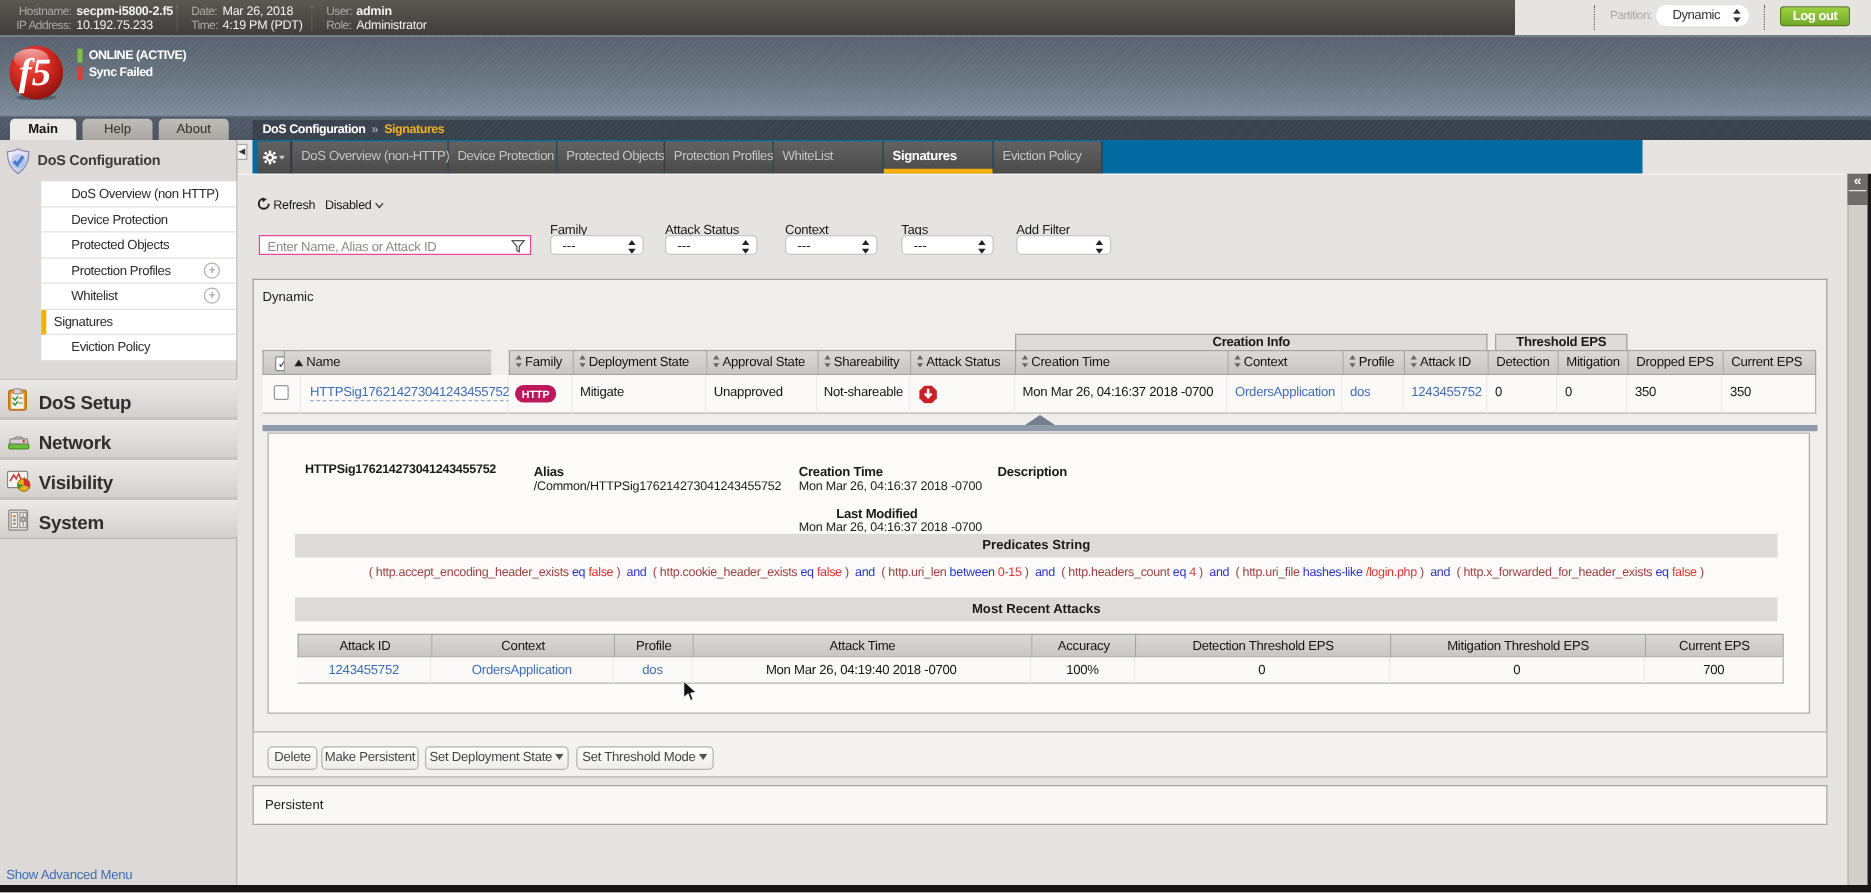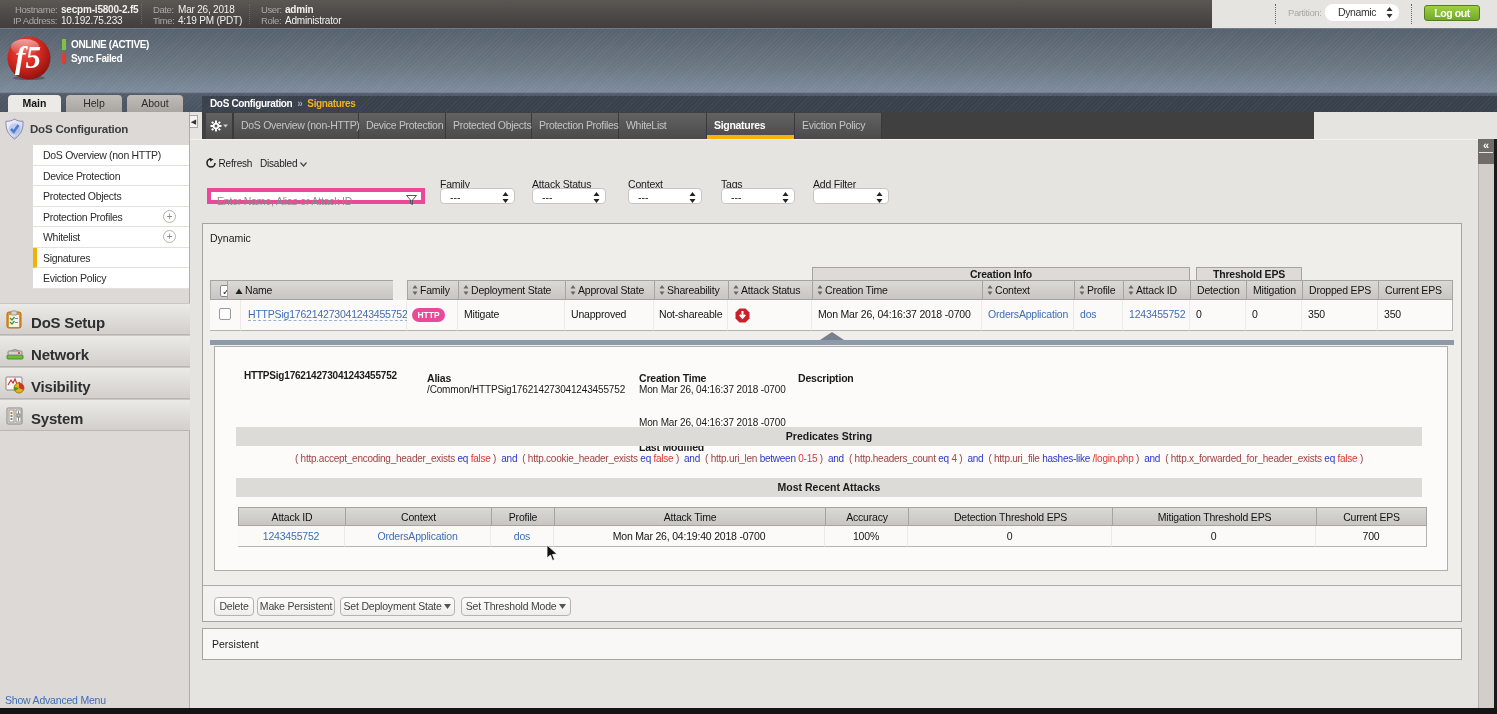--- a/index.html
+++ b/index.html
@@ -25,43 +25,43 @@
 
 .ltab { position:absolute; top:95px; height:17px; border-radius:4px 4px 0 0; font-size:10.5px; text-align:center; line-height:17px; }
 #ltab-main { left:8px; width:53px; background:#eceae7; color:#111; font-weight:bold; }
 #ltab-help { left:66px; width:56px; background:linear-gradient(#c0bdb9,#a9a6a2); color:#2e2c2a; }
 #ltab-about { left:127px; width:56px; background:linear-gradient(#c0bdb9,#a9a6a2); color:#2e2c2a; }
 
 
 #sidebar { left:0; top:112px; width:190px; height:596px; background:#dcd9d6; border-right:1px solid #b1aeab; }
 #sb-title { position:absolute; left:30px; top:123px; font-size:11.5px; font-weight:bold; color:#3c3c3c; letter-spacing:-0.2px; }
 #menu { position:absolute; left:33px; top:145px; width:156px; background:#fff; }
-.mi { height:20.5px; line-height:20.5px; font-size:10.5px; letter-spacing:-0.3px; color:#2b2b2b; padding-left:10px; border-bottom:1px solid #e3e1de; position:relative; }
+.mi { height:20.5px; line-height:20.5px; font-size:10.5px; letter-spacing:-0.3px; color:#2b2b2b; padding-left:24px; border-bottom:1px solid #e3e1de; position:relative; }
 .mi .plus { position:absolute; right:13px; top:3px; width:13px; height:13px; border:1px solid #b5b2af; border-radius:50%; color:#8a8784; font-size:10px; line-height:11px; text-align:center; }
 .mi.sel { border-left:4px solid #f0b400; padding-left:6px; }
 .sect { position:absolute; left:0; width:190px; height:32px; background:linear-gradient(#eceae7,#d2cfcc); border-top:1px solid #c9c6c3; border-bottom:1px solid #b9b6b3; }
 .sect .t { position:absolute; left:31px; top:10px; font-size:15px; font-weight:bold; color:#2f2f2f; letter-spacing:-0.2px; }
 .sect svg { position:absolute; left:5px; top:6px; }
 #collapse { left:189px; top:115px; width:9px; height:13px; background:#f5f3f1; border:1px solid #a9a6a3; font-size:7px; line-height:11px; color:#333; text-align:center; }
 
 
 #crumb { left:202px; top:96px; width:1295px; height:16px; background:repeating-linear-gradient(135deg, rgba(255,255,255,0.035) 0 1px, rgba(255,255,255,0) 1px 3px),#39414c; color:#fff; font-size:10px; line-height:16px; letter-spacing:-0.35px; }
-#tabstrip { left:202px; top:112px; width:1112px; height:27px; background:#404040; }
+#tabstrip { left:202px; top:112px; width:1112px; height:27px; background:#0369a1; }
 .tab { position:absolute; top:1px; height:26px; background:linear-gradient(#626262,#4a4a4a); color:#c4c4c4; font-size:10.5px; letter-spacing:-0.3px; text-align:left; padding-left:7px; line-height:24px; border-right:1px solid #3a3a3a; white-space:nowrap; }
 .tab.active { color:#fff; font-weight:bold; }
 .tab.active .ul { position:absolute; left:0; bottom:0; width:100%; height:4px; background:#f7b10a; }
 
 
 #content-bg { left:190px; top:139px; width:1307px; height:569px; background:#e6e4e1; border-top:1px solid #f2f1ef; }
 #refresh-row { left:206px; top:158px; font-size:10px; color:#1a1a1a; letter-spacing:-0.2px; }
 .filt-label { position:absolute; font-size:10.5px; color:#1a1a1a; letter-spacing:-0.2px; }
 .selbox { position:absolute; height:16px; background:#fff; border:1px solid #c8c5c2; border-radius:4px; font-size:10.5px; color:#222; }
 .selbox .txt { position:absolute; left:9px; top:2px; }
 .selarr { position:absolute; right:5px; top:3px; }
-#search { left:207px; top:188px; width:218px; height:16px; background:#fff; border:4px solid #ec4899; }
+#search { left:207px; top:188px; width:218px; height:16px; background:#fff; border:1px solid #ec4899; }
 #search .ph { position:absolute; left:6px; top:2.5px; font-size:10.5px; color:#8d8a87; letter-spacing:-0.2px; }
 
 
 #dynpanel { left:202px; top:223px; width:1260px; height:399px; background:#f0eeeb; border:1px solid #a6a3a0; }
 #dynlabel { left:210px; top:232px; font-size:10.5px; color:#1a1a1a; }
 
 
 .grp { position:absolute; height:14px; background:#dddad7; border:1px solid #a6a3a0; border-bottom:none; font-size:10.5px; font-weight:bold; color:#1a1a1a; text-align:center; line-height:13px; letter-spacing:-0.2px; }
 #mtable { left:210px; top:280px; width:1243px; height:51px; font-size:10.5px; }
 .th { position:absolute; top:0; height:20px; background:linear-gradient(#dbd9d6,#c8c5c2); border:1px solid #a6a3a0; border-right:none; font-size:10.5px; color:#141414; line-height:19px; letter-spacing:-0.2px; white-space:nowrap; }
@@ -371,21 +371,21 @@
   <div class="th" style="left:980px;width:56px;padding-left:6px;">Detection</div>
   <div class="th" style="left:1036px;width:56px;padding-left:6px;">Mitigation</div>
   <div class="th" style="left:1092px;width:76px;padding-left:6px;">Dropped EPS</div>
   <div class="th last" style="left:1168px;width:75px;padding-left:6px;">Current EPS</div>
 
   <div class="td" style="left:0;width:31px;">
       <span style="position:absolute;left:9px;top:8px;width:12px;height:12px;background:#fff;border:1px solid #999;border-radius:2px;"></span>
     </div>
   <div class="td" style="left:31px;width:166px;padding-left:7px;"><a class="lnk dash">HTTPSig176214273041243455752</a></div>
   <div class="td" style="left:197px;width:51px;">
-      <span style="position:absolute;left:5px;top:8px;width:33px;height:14px;background:#ec4899;border-radius:7px;color:#fff;font-size:8.5px;font-weight:bold;text-align:center;line-height:14px;letter-spacing:0;">HTTP</span>
+      <span style="position:absolute;left:5px;top:8px;width:33px;height:14px;background:#be185d;border-radius:7px;color:#fff;font-size:8.5px;font-weight:bold;text-align:center;line-height:14px;letter-spacing:0;">HTTP</span>
     </div>
   <div class="td" style="left:248px;width:107px;padding-left:6px;">Mitigate</div>
   <div class="td" style="left:355px;width:89px;padding-left:6px;">Unapproved</div>
   <div class="td" style="left:444px;width:74px;padding-left:5px;">Not-shareable</div>
   <div class="td" style="left:518px;width:84px;">
     <svg style="position:absolute;left:7px;top:8px;" width="15" height="15" viewBox="0 0 15 15">
         <path d="M4.5 0.5 H10.5 L14.5 4.5 V10.5 L10.5 14.5 H4.5 L0.5 10.5 V4.5 Z" fill="#cc2028"></path>
         <path d="M7.5 3 V9 M4.8 6.8 L7.5 9.8 L10.2 6.8" stroke="#fff" stroke-width="2" fill="none"></path>
       </svg>
   </div>
@@ -401,21 +401,21 @@
 
 <div class="abs" id="dtri"></div>
 <div class="abs" id="dbar"></div>
 <div class="abs" id="dpanel"></div>
 
 <div class="abs dp-b" style="left:244px;top:370px;font-size:10px;">HTTPSig176214273041243455752</div>
 <div class="abs dp-b" style="left:427px;top:372px;">Alias</div>
 <div class="abs dp-t" style="left:427px;top:384px;">/Common/HTTPSig176214273041243455752</div>
 <div class="abs dp-b" style="left:639px;top:372px;">Creation Time</div>
 <div class="abs dp-t" style="left:639px;top:384px;">Mon Mar 26, 04:16:37 2018 -0700</div>
-<div class="abs dp-b" style="left:639px;top:405px;margin-top:36px;">Last Modified</div>
+<div class="abs dp-b" style="left:669px;top:405px;">Last Modified</div>
 <div class="abs dp-t" style="left:639px;top:417px;">Mon Mar 26, 04:16:37 2018 -0700</div>
 <div class="abs dp-b" style="left:798px;top:372px;">Description</div>
 
 <div class="gbar" style="top:427px;">Predicates String</div>
 <div class="abs" id="preds"><span class="pf">( http.accept_encoding_header_exists</span> <span class="po">eq</span> <span class="pv">false</span> <span class="pf">)</span>&nbsp; <span class="po">and</span>&nbsp; <span class="pf">( http.cookie_header_exists</span> <span class="po">eq</span> <span class="pv">false</span> <span class="pf">)</span>&nbsp; <span class="po">and</span>&nbsp; <span class="pf">( http.uri_len</span> <span class="po">between</span> <span class="pv">0-15</span> <span class="pf">)</span>&nbsp; <span class="po">and</span>&nbsp; <span class="pf">( http.headers_count</span> <span class="po">eq</span> <span class="pv">4</span> <span class="pf">)</span>&nbsp; <span class="po">and</span>&nbsp; <span class="pf">( http.uri_file</span> <span class="po">hashes-like</span> <span class="pv">/login.php</span> <span class="pf">)</span>&nbsp; <span class="po">and</span>&nbsp; <span class="pf">( http.x_forwarded_for_header_exists</span> <span class="po">eq</span> <span class="pv">false</span> <span class="pf">)</span></div>
 <div class="gbar" style="top:478px;">Most Recent Attacks</div>
 
 <div class="abs" id="atable">
   <div class="ath" style="left:0;width:107px;">Attack ID</div>
   <div class="ath" style="left:107px;width:146px;">Context</div>

